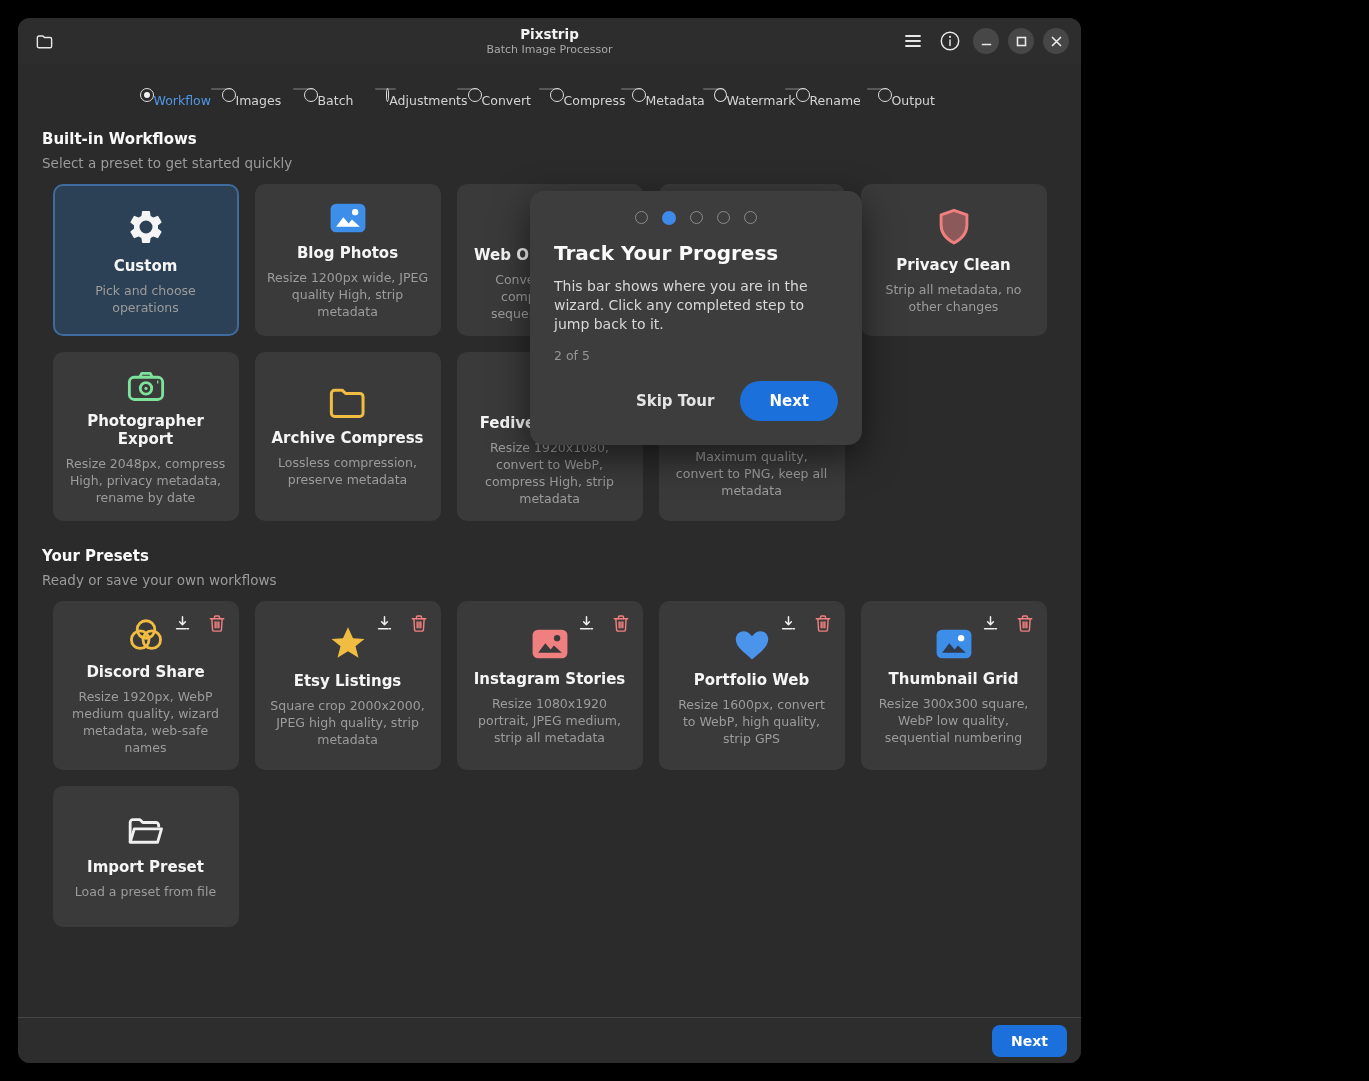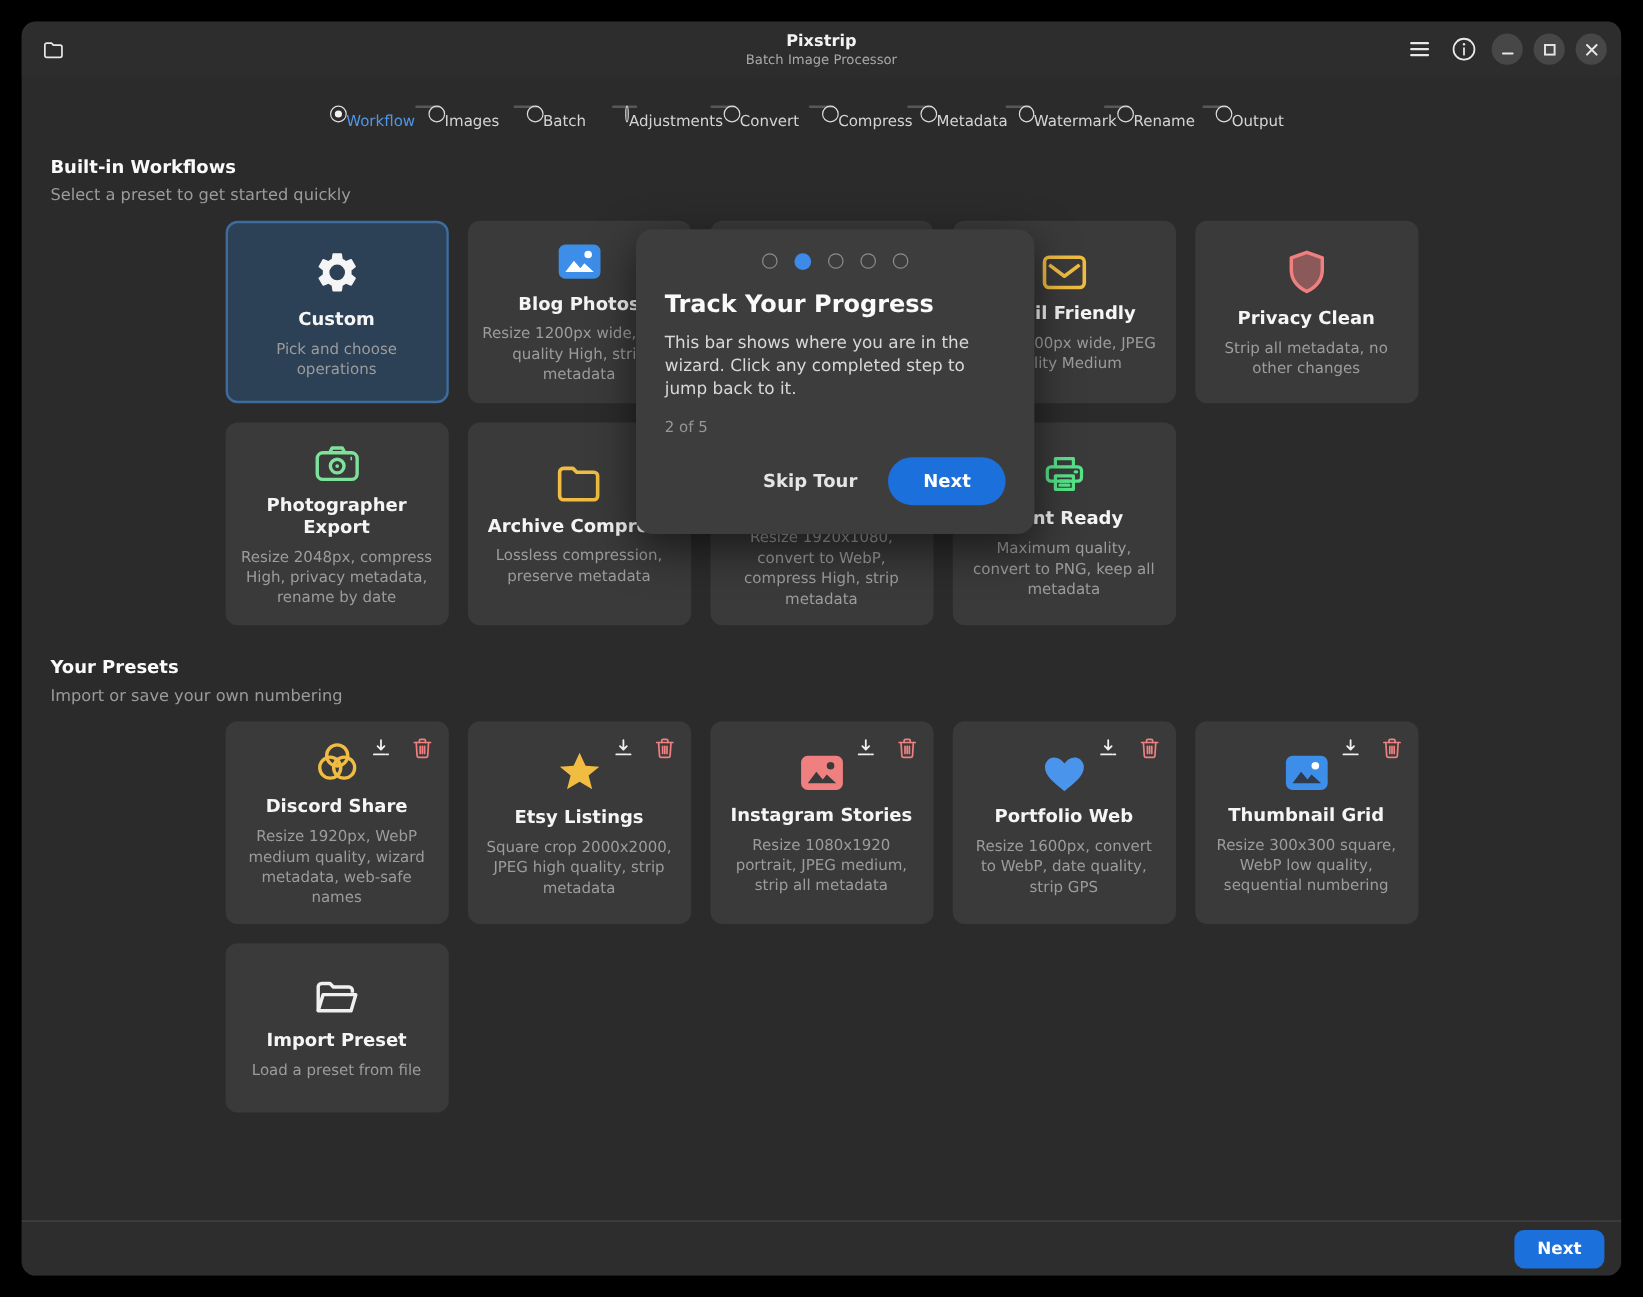--- a/index.html
+++ b/index.html
@@ -1,19 +1,19 @@
 <!DOCTYPE html>
 <html><head>
 <meta charset="utf-8">
 <style>
   * { margin:0; padding:0; box-sizing:border-box; }
   html,body { width:1369px; height:1081px; background:#000; overflow:hidden;
     font-family:"DejaVu Sans","Liberation Sans",sans-serif; }
 
-  .window { position:absolute; left:18px; top:18px; width:1333px; height:1045px;
+  .window { position:absolute; left:18px; top:18px; width:1063px; height:1045px;
     background:#2b2b2b; border-radius:12px; display:flex; flex-direction:column;
     overflow:hidden; }
 
   
   .titlebar { position:relative; height:46px; flex:0 0 46px; display:flex;
     align-items:center; padding:0 12px; background:#2d2d2d; }
   .tb-left { display:flex; align-items:center; }
   .tb-center { position:absolute; left:0; right:0; text-align:center; pointer-events:none; }
   .tb-title { font-size:13.5px; font-weight:bold; color:#f2f2f2; }
   .tb-sub { font-size:11px; color:#a8a8a8; margin-top:1px; }
@@ -293,21 +293,21 @@
               <path d="M18 10.8h.8" stroke-linecap="round"></path>
             </svg>
         </span>
         <div class="card-title">Print Ready</div>
         <div class="card-desc">Maximum quality, convert to PNG, keep all metadata</div>
       </div>
 
     </div>
 
     <div class="sec-head" style="margin-top:26px;">Your Presets</div>
-    <div class="sec-sub">Import or save your own numbering</div>
+    <div class="sec-sub">Ready or save your own workflows</div>
 
     <div class="grid">
 
       <div class="card">
         <div class="card-actions">
           <span class="action">
             <svg width="19" height="19" viewBox="0 0 24 24" fill="none" stroke="#f0f0f0" stroke-width="1.9" stroke-linecap="round" stroke-linejoin="round">
                 <path d="M12 3.5v10m0 0l-3.6-3.6M12 13.5l3.6-3.6"></path>
                 <path d="M4.5 18.5h11.5"></path>
                 <path d="M17.5 18.5h2"></path>
@@ -407,21 +407,21 @@
                 <path d="M8.7 10v7.5M11 10v7.5M13.3 10v7.5"></path>
               </svg>
           </span>
         </div>
         <span class="card-icon">
           <svg width="38" height="34" viewBox="0 0 24 22" fill="#4a94ec">
               <path d="M12 21C7 16.5 1.5 13 1.5 8 1.5 5 3.8 2.7 6.5 2.7c2.1 0 4 1.2 5.5 3.3 1.5-2.1 3.4-3.3 5.5-3.3 2.7 0 5 2.3 5 5.3 0 5-5.5 8.5-10.5 13z"></path>
             </svg>
         </span>
         <div class="card-title">Portfolio Web</div>
-        <div class="card-desc">Resize 1600px, convert to WebP, date quality, strip GPS</div>
+        <div class="card-desc">Resize 1600px, convert to WebP, high quality, strip GPS</div>
       </div>
 
       <div class="card">
         <div class="card-actions">
           <span class="action">
             <svg width="19" height="19" viewBox="0 0 24 24" fill="none" stroke="#f0f0f0" stroke-width="1.9" stroke-linecap="round" stroke-linejoin="round">
                 <path d="M12 3.5v10m0 0l-3.6-3.6M12 13.5l3.6-3.6"></path>
                 <path d="M4.5 18.5h11.5"></path>
                 <path d="M17.5 18.5h2"></path>
               </svg>

